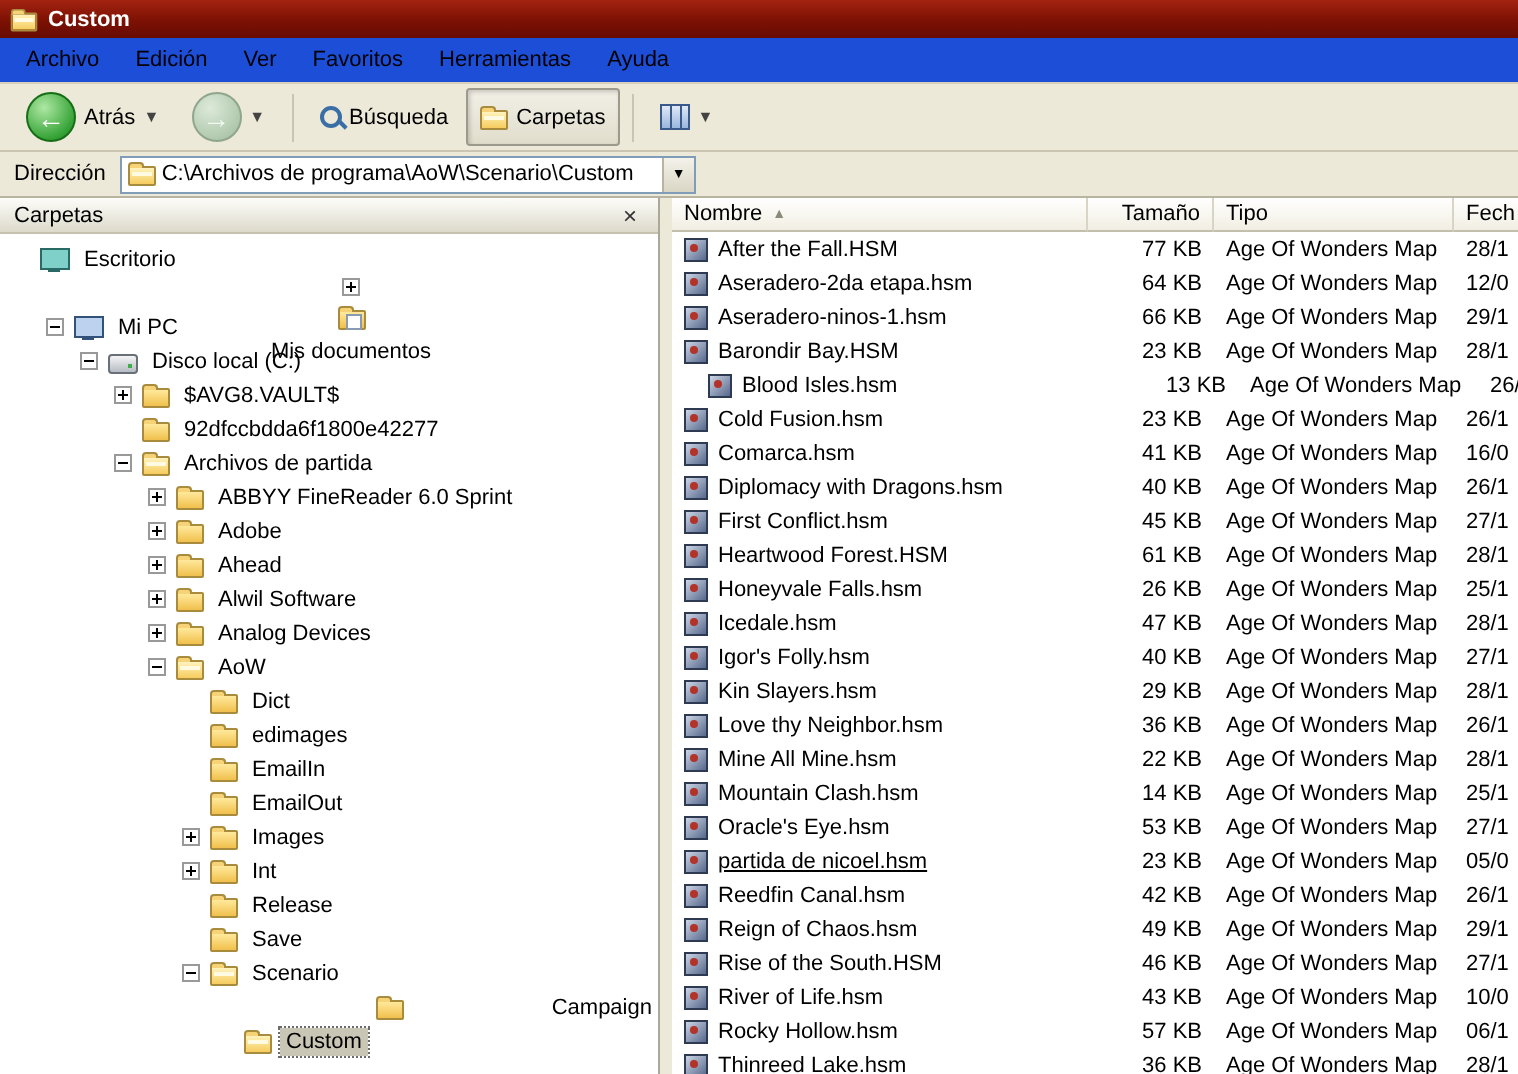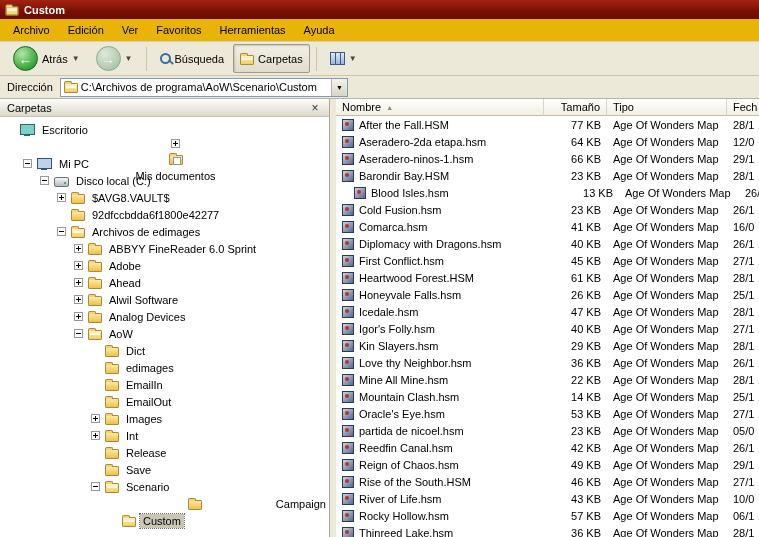--- a/index.html
+++ b/index.html
@@ -6,21 +6,21 @@
   html,body { width:759px; height:537px; overflow:hidden;
     font-family:"Liberation Sans", sans-serif; font-size:11px; background:#ece9d8; color:#000; }
   .window { width:759px; height:537px; display:flex; flex-direction:column; background:#ece9d8; }
 
   
   .titlebar { height:19px; flex:none; display:flex; align-items:center; gap:5px; padding:0 5px;
     background:linear-gradient(180deg,#a32310,#7c1104 55%,#670b02); color:#fff; font-weight:bold; }
 
   
   .menubar { height:23px; flex:none; display:flex; align-items:center; padding-left:4px;
-    background:#eab308; border-bottom:1px solid #d4d0bc; }
+    background:#1d4ed8; border-bottom:1px solid #d4d0bc; }
   .menu-item { padding:3px 9px; }
 
   
   .toolbar { height:34px; flex:none; display:flex; align-items:center; padding:0 6px; gap:2px;
     background:#ece9d8; border-bottom:1px solid #c9c5b2; }
   .tb-btn { display:flex; align-items:center; gap:4px; height:29px; padding:0 6px;
     border:1px solid transparent; border-radius:2px; }
   .tb-btn.pressed { border:1px solid #9d9a8d; background:linear-gradient(#f2f0e6,#e0ddcc);
     box-shadow:inset 1px 1px 2px rgba(0,0,0,.18); }
   .tb-btn.disabled { color:#9a978a; }
@@ -206,21 +206,21 @@
           <div class="tree-row" style="padding-left: 56px;">
             <span class="exp-spacer"></span>
             <span class="ic ic-folder"></span>
             <span class="tree-label">92dfccbdda6f1800e42277</span>
           </div>
           <div class="tree-row" style="padding-left: 56px;">
             <span class="exp">
               <i class="h"></i>
             </span>
             <span class="ic ic-folder-open"></span>
-            <span class="tree-label">Archivos de edimages</span>
+            <span class="tree-label">Archivos de partida</span>
           </div>
           <div class="tree-row" style="padding-left: 73px;">
             <span class="exp">
               <i class="h"></i>
               <i class="v"></i>
             </span>
             <span class="ic ic-folder"></span>
             <span class="tree-label">ABBYY FineReader 6.0 Sprint</span>
           </div>
           <div class="tree-row" style="padding-left: 73px;">
@@ -501,21 +501,21 @@
           <div class="file-row">
             <div class="cell name" style="width: 208px;">
               <span class="ic ic-map"></span>
               <span>Oracle's Eye.hsm</span>
             </div>
             <div class="cell right" style="width: 63px;">53 KB</div>
             <div class="cell" style="width: 120px;">Age Of Wonders Map</div>
             <div class="cell" style="width: 80px;">27/1</div>
           </div>
           <div class="file-row">
-            <div class="cell name" style="width: 208px;">
+            <div class="cell name" style="width: 208px; text-decoration: underline;">
               <span class="ic ic-map"></span>
               <span>partida de nicoel.hsm</span>
             </div>
             <div class="cell right" style="width: 63px;">23 KB</div>
             <div class="cell" style="width: 120px;">Age Of Wonders Map</div>
             <div class="cell" style="width: 80px;">05/0</div>
           </div>
           <div class="file-row">
             <div class="cell name" style="width: 208px;">
               <span class="ic ic-map"></span>

